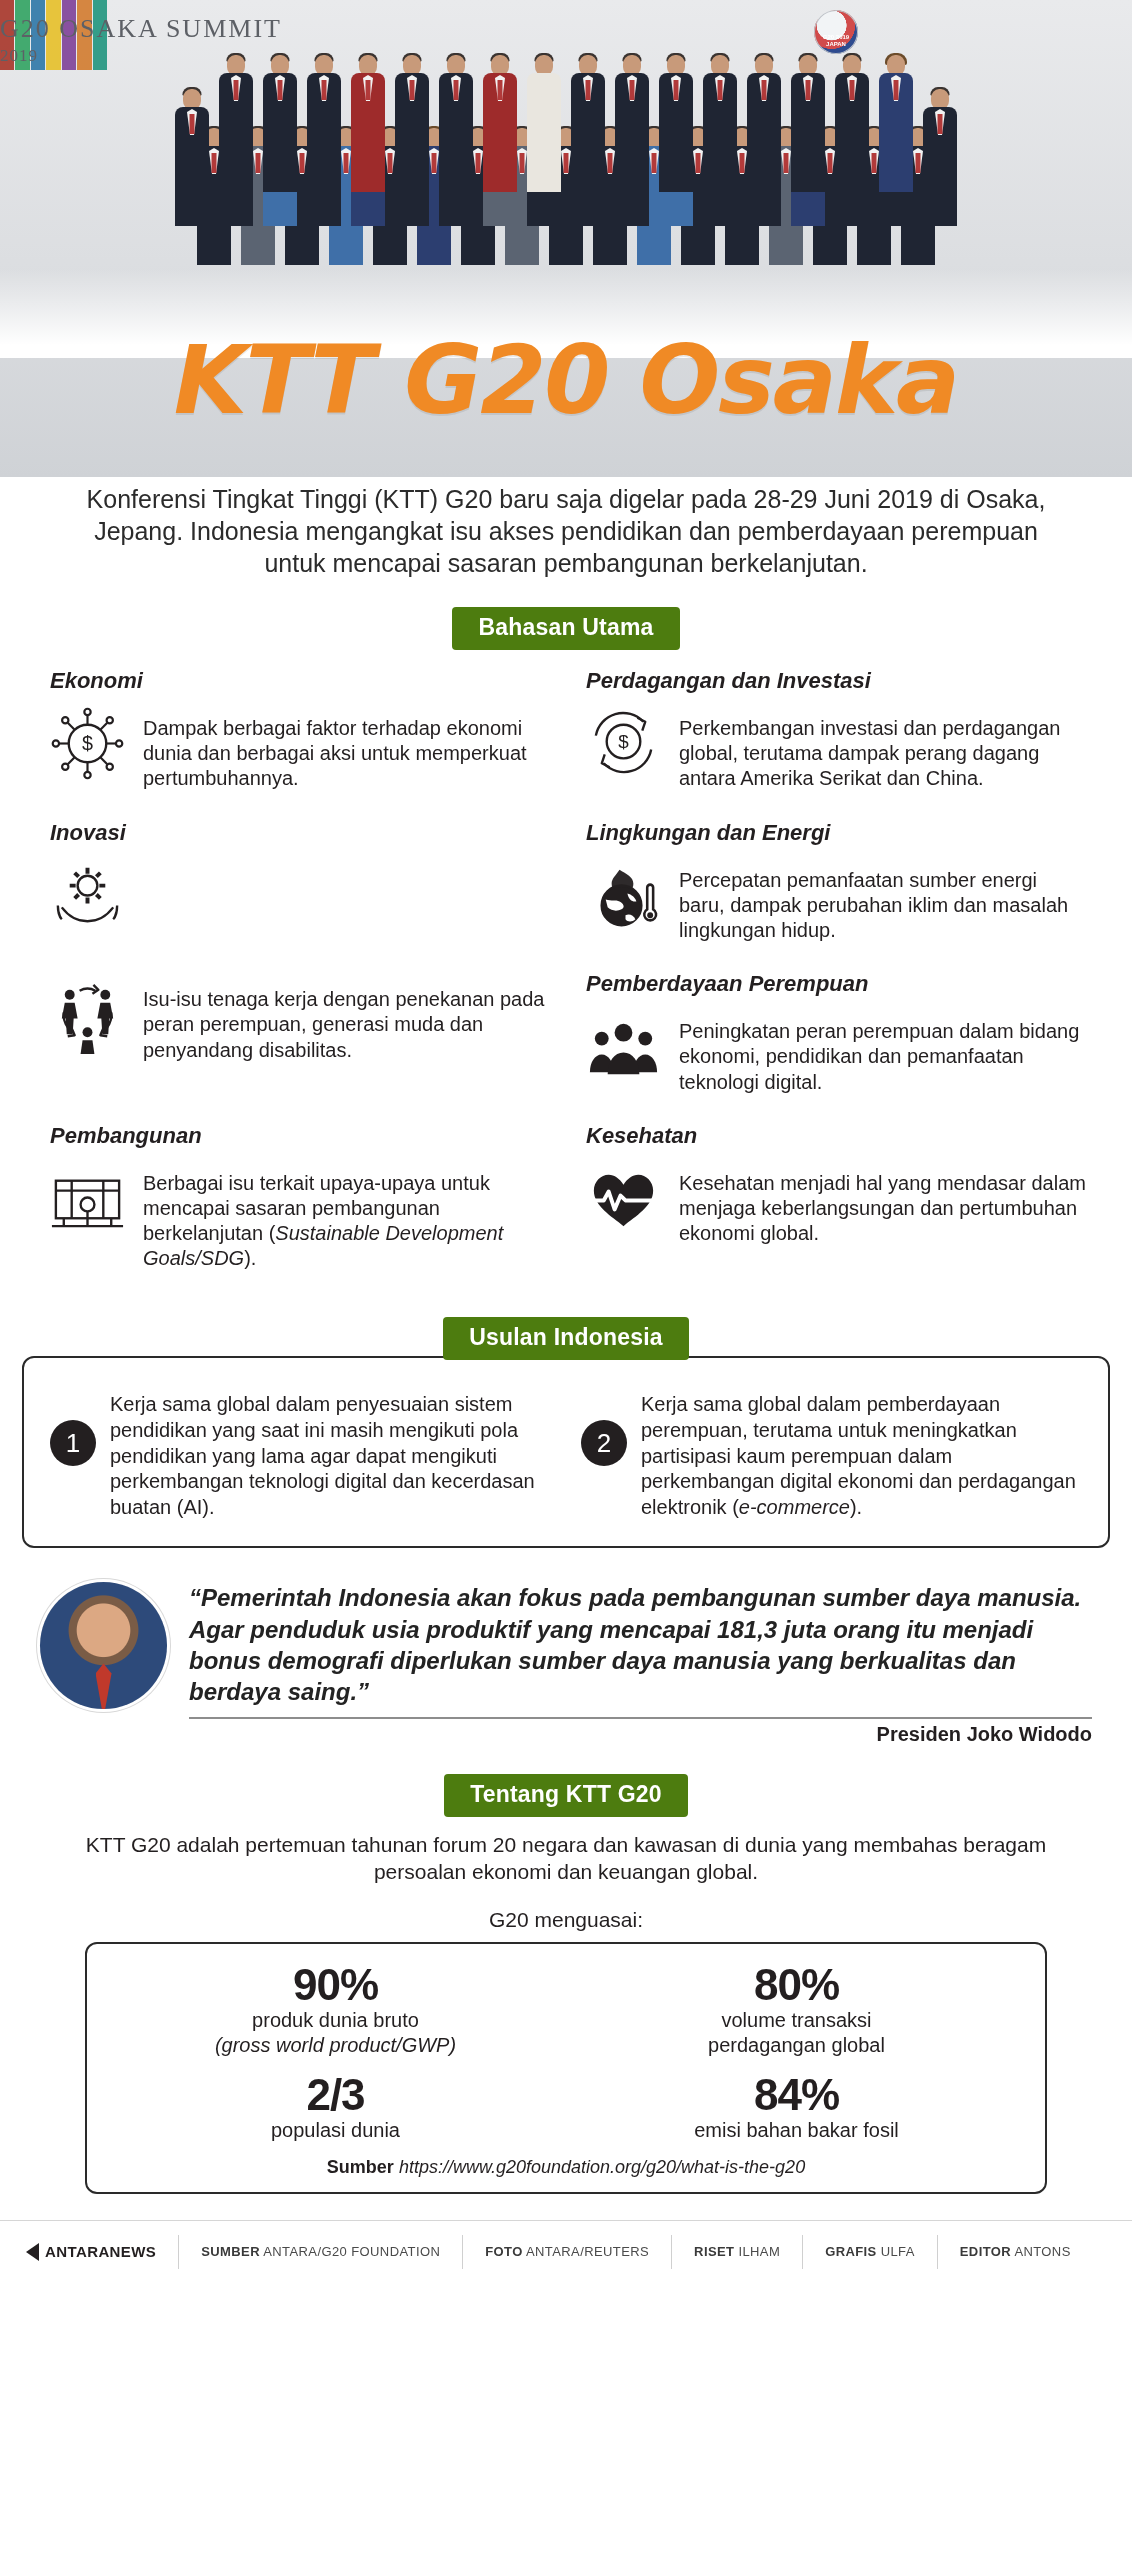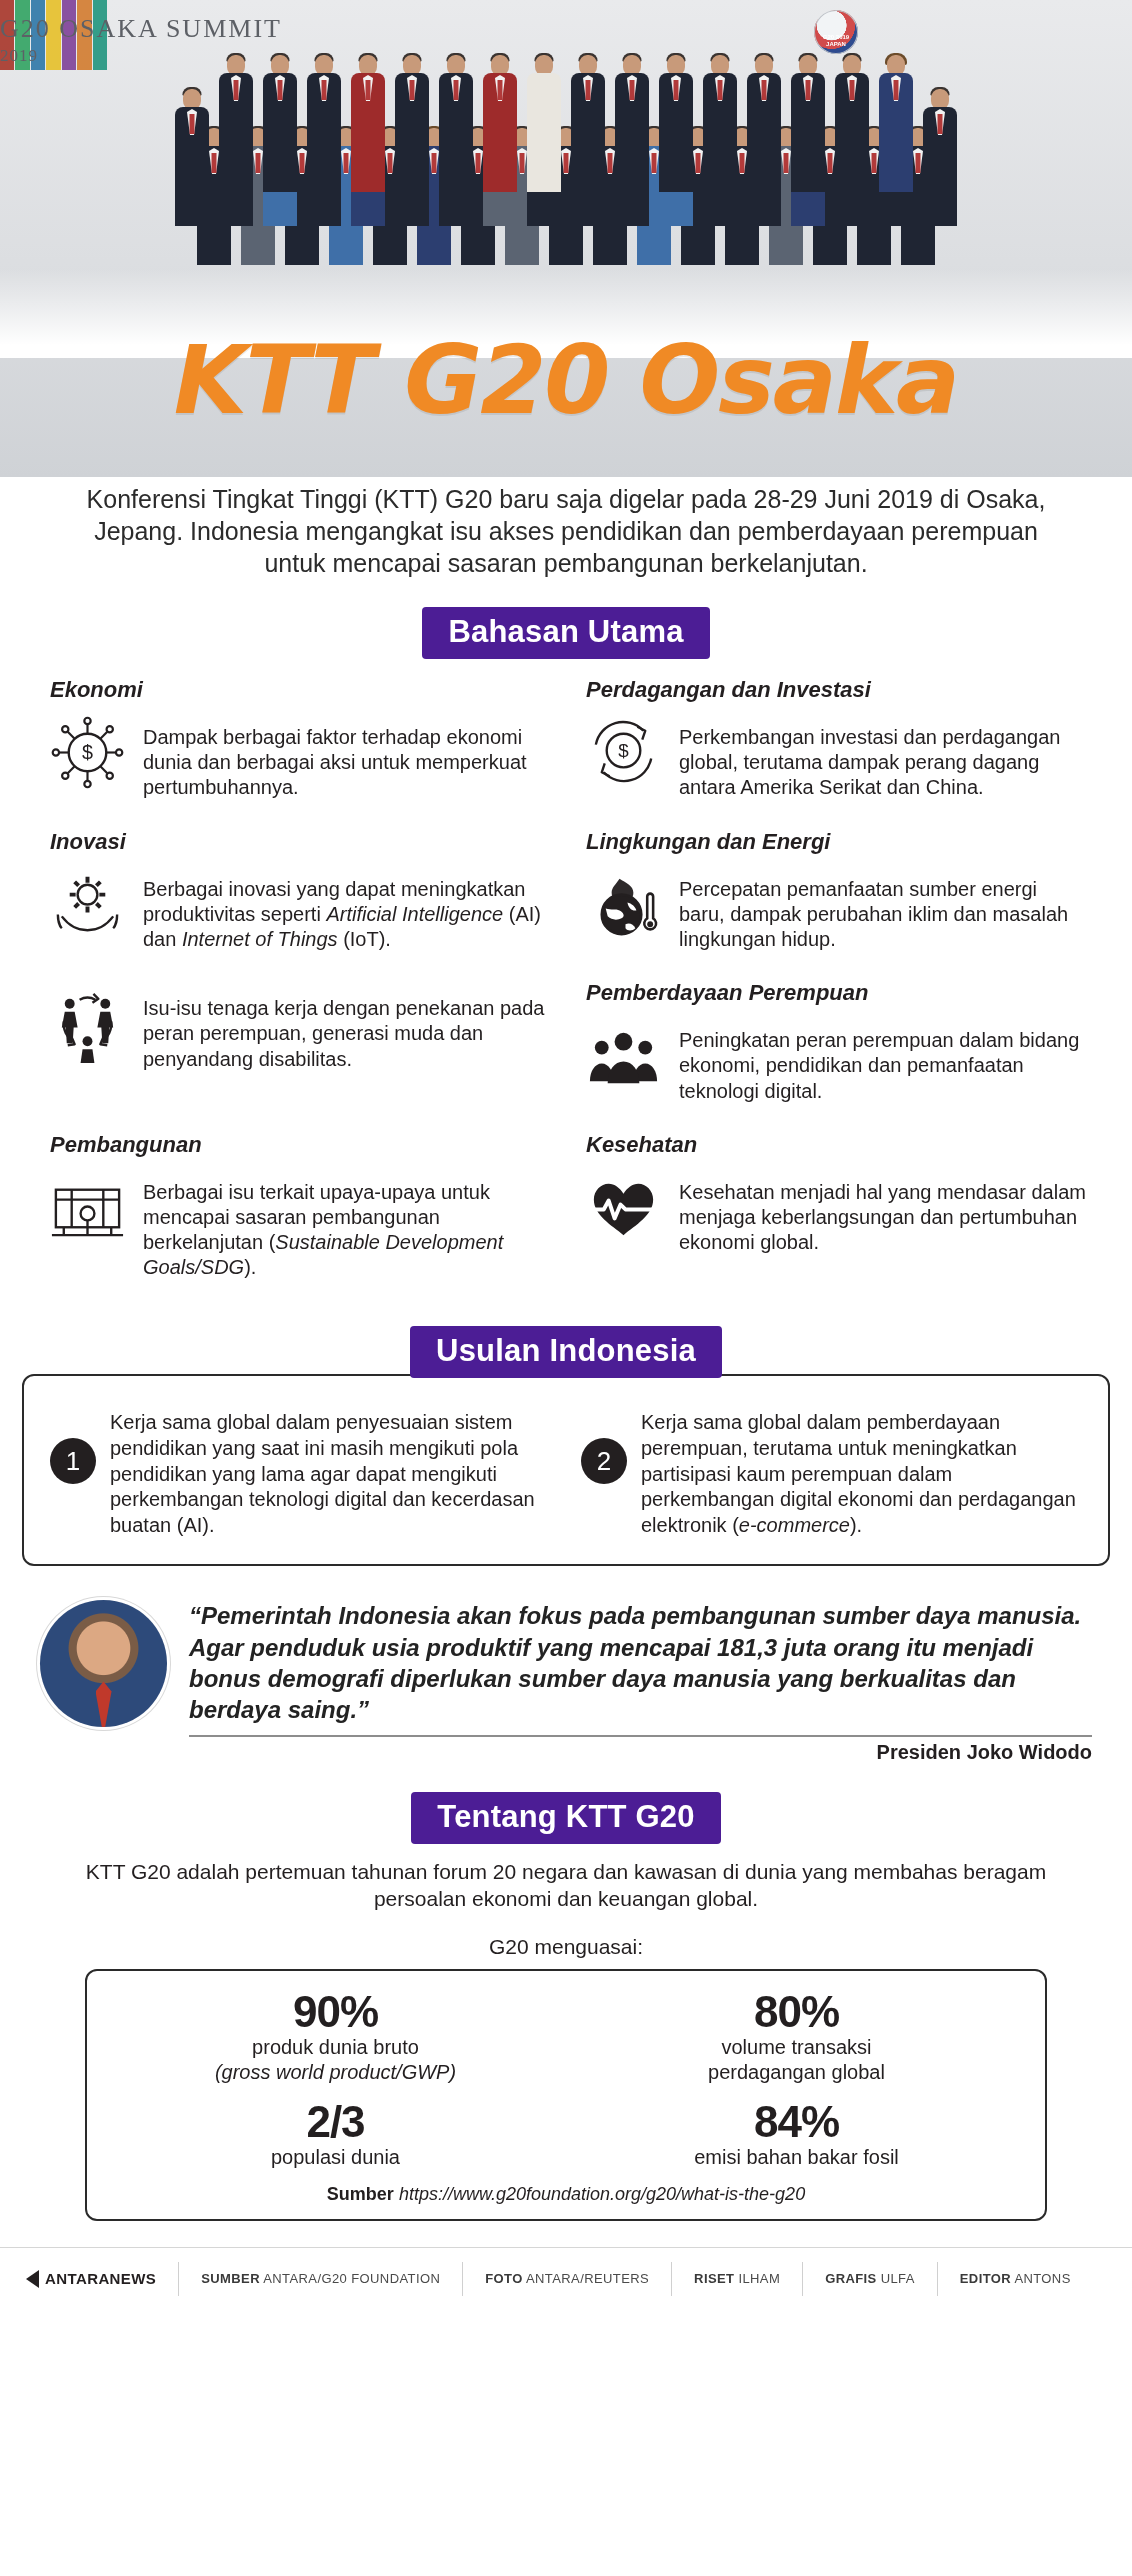--- a/index.html
+++ b/index.html
@@ -137,24 +137,24 @@
     text-align: center;
     font-size: 25px;
     line-height: 1.28;
     color: #2b2b2b;
   }
 
   
   .pill-wrap { text-align: center; margin: 28px 0 14px; }
   .pill {
     display: inline-block;
-    background: #4c1d95;
+    background: #4d7c0f;
     color: #ffffff;
     font-weight: bold;
-    font-size: 31px;
+    font-size: 23px;
     padding: 7px 26px 9px;
     border-radius: 4px;
     letter-spacing: 0.2px;
   }
 
   
   .topics {
     display: grid;
     grid-template-columns: 1fr 1fr;
     column-gap: 34px;
@@ -750,21 +750,20 @@
       <h3>Inovasi</h3>
       <div class="body">
         <div class="ico">
           <svg width="83" height="83" viewBox="0 0 84 84" fill="none" stroke="#231f20" stroke-width="2.4">
             <circle cx="42" cy="32" r="10"></circle>
             <path d="M42 14v6M42 44v6M24 32h6M54 32h6M29 19l4 4M55 19l-4 4M29 45l4-4M55 45l-4-4" stroke-width="4"></path>
             <path d="M16 54c6 8 14 14 26 14s20-6 26-14"></path>
             <path d="M12 52c0 10 4 14 4 14M72 52c0 10-4 14-4 14"></path>
           </svg>
         </div>
-        <p><span>Berbagai inovasi yang dapat meningkatkan produktivitas seperti </span><i>Artificial Intelligence</i><span> (AI) dan </span><i>Internet of Things</i><span> (IoT).</span></p>
       </div>
     </div>
 
     <div class="topic">
       <h3>Lingkungan dan Energi</h3>
       <div class="body">
         <div class="ico">
           <svg width="83" height="83" viewBox="0 0 84 84">
             <g fill="#231f20">
               <path d="M38 16c-4 6-8 9-8 14 0 6 5 10 11 10s11-4 11-10c0-7-8-10-14-14z" opacity=".95"></path>

